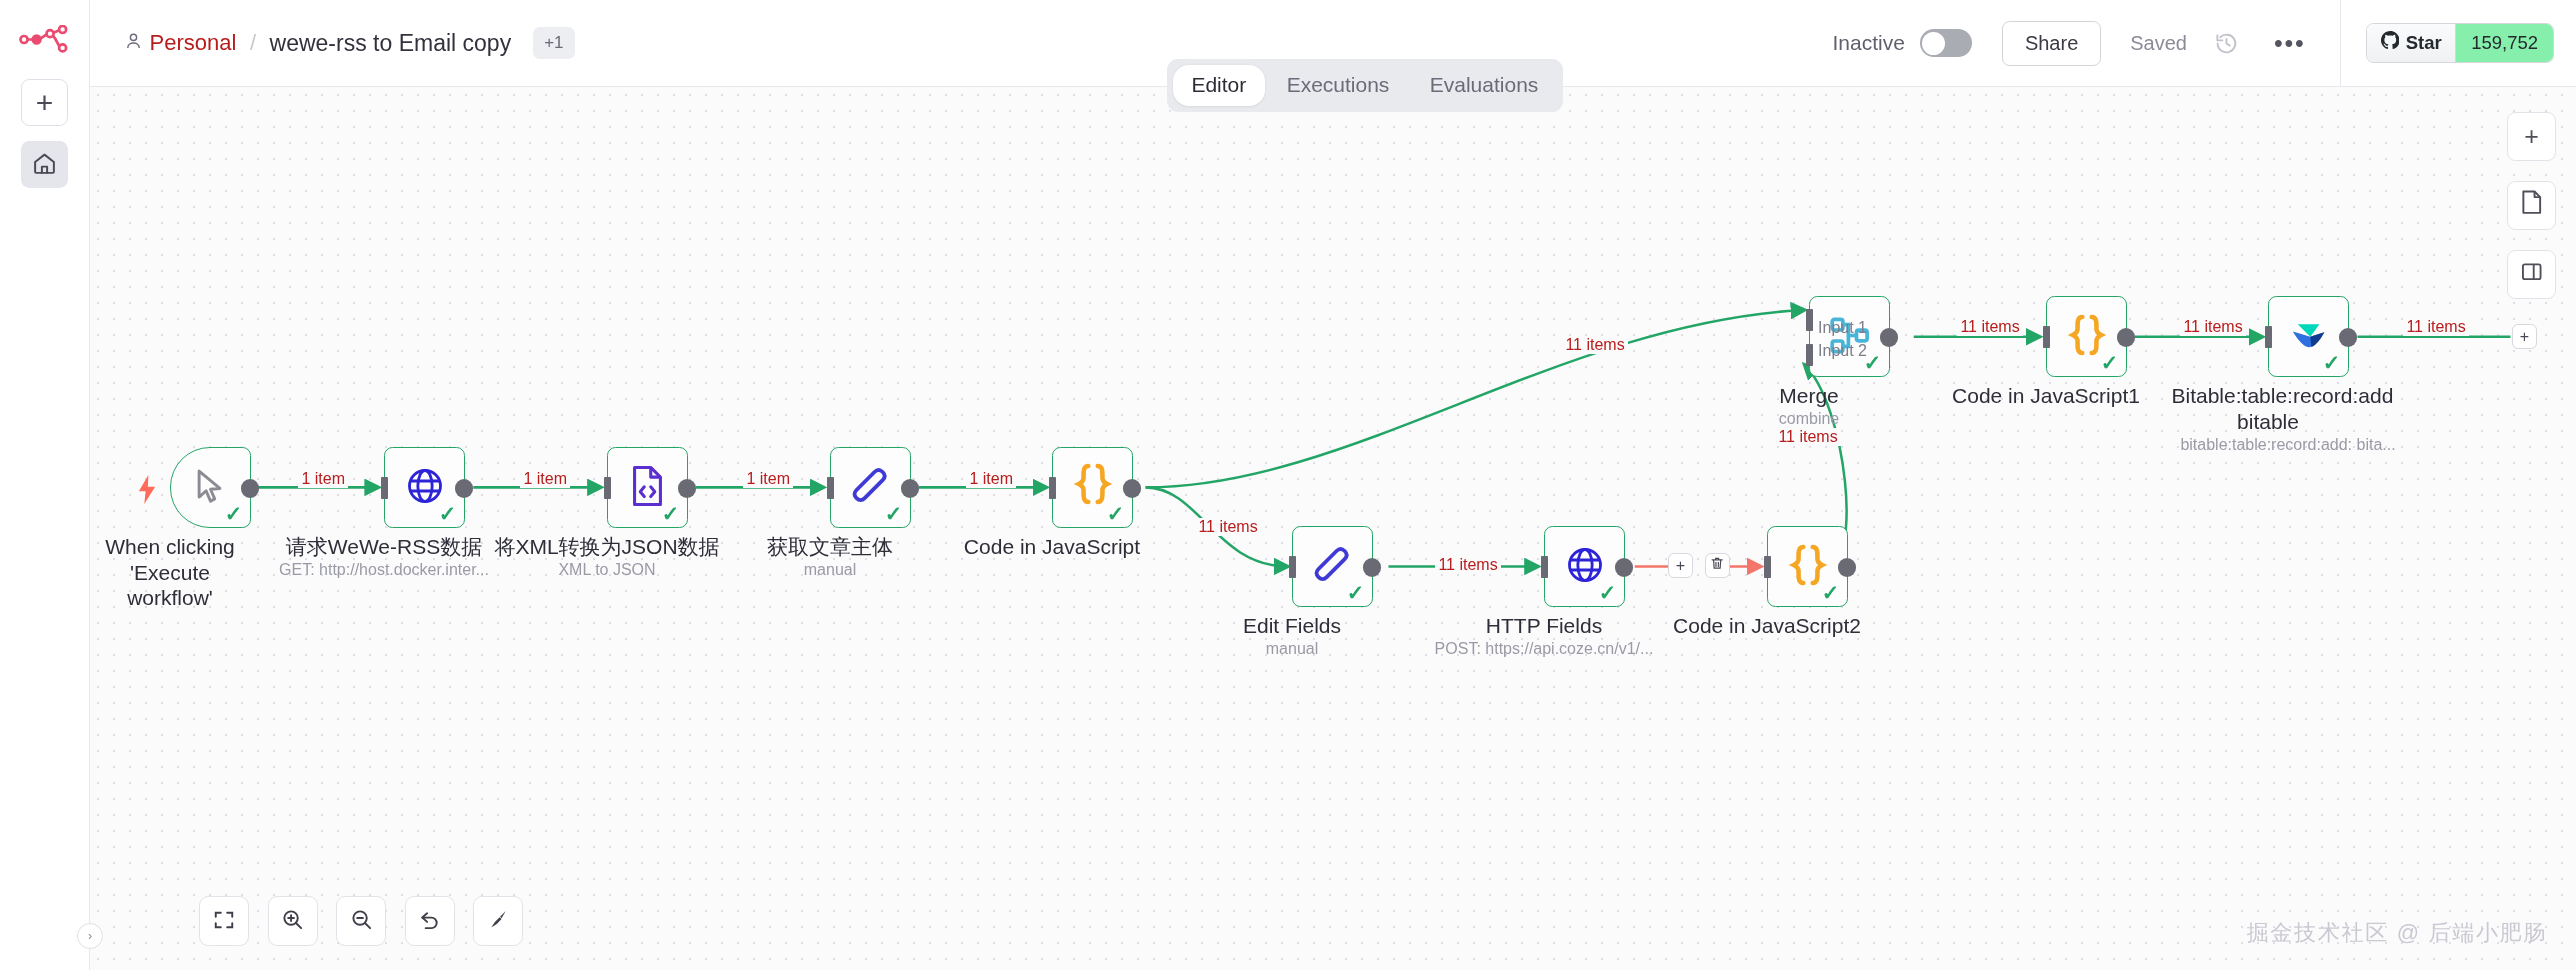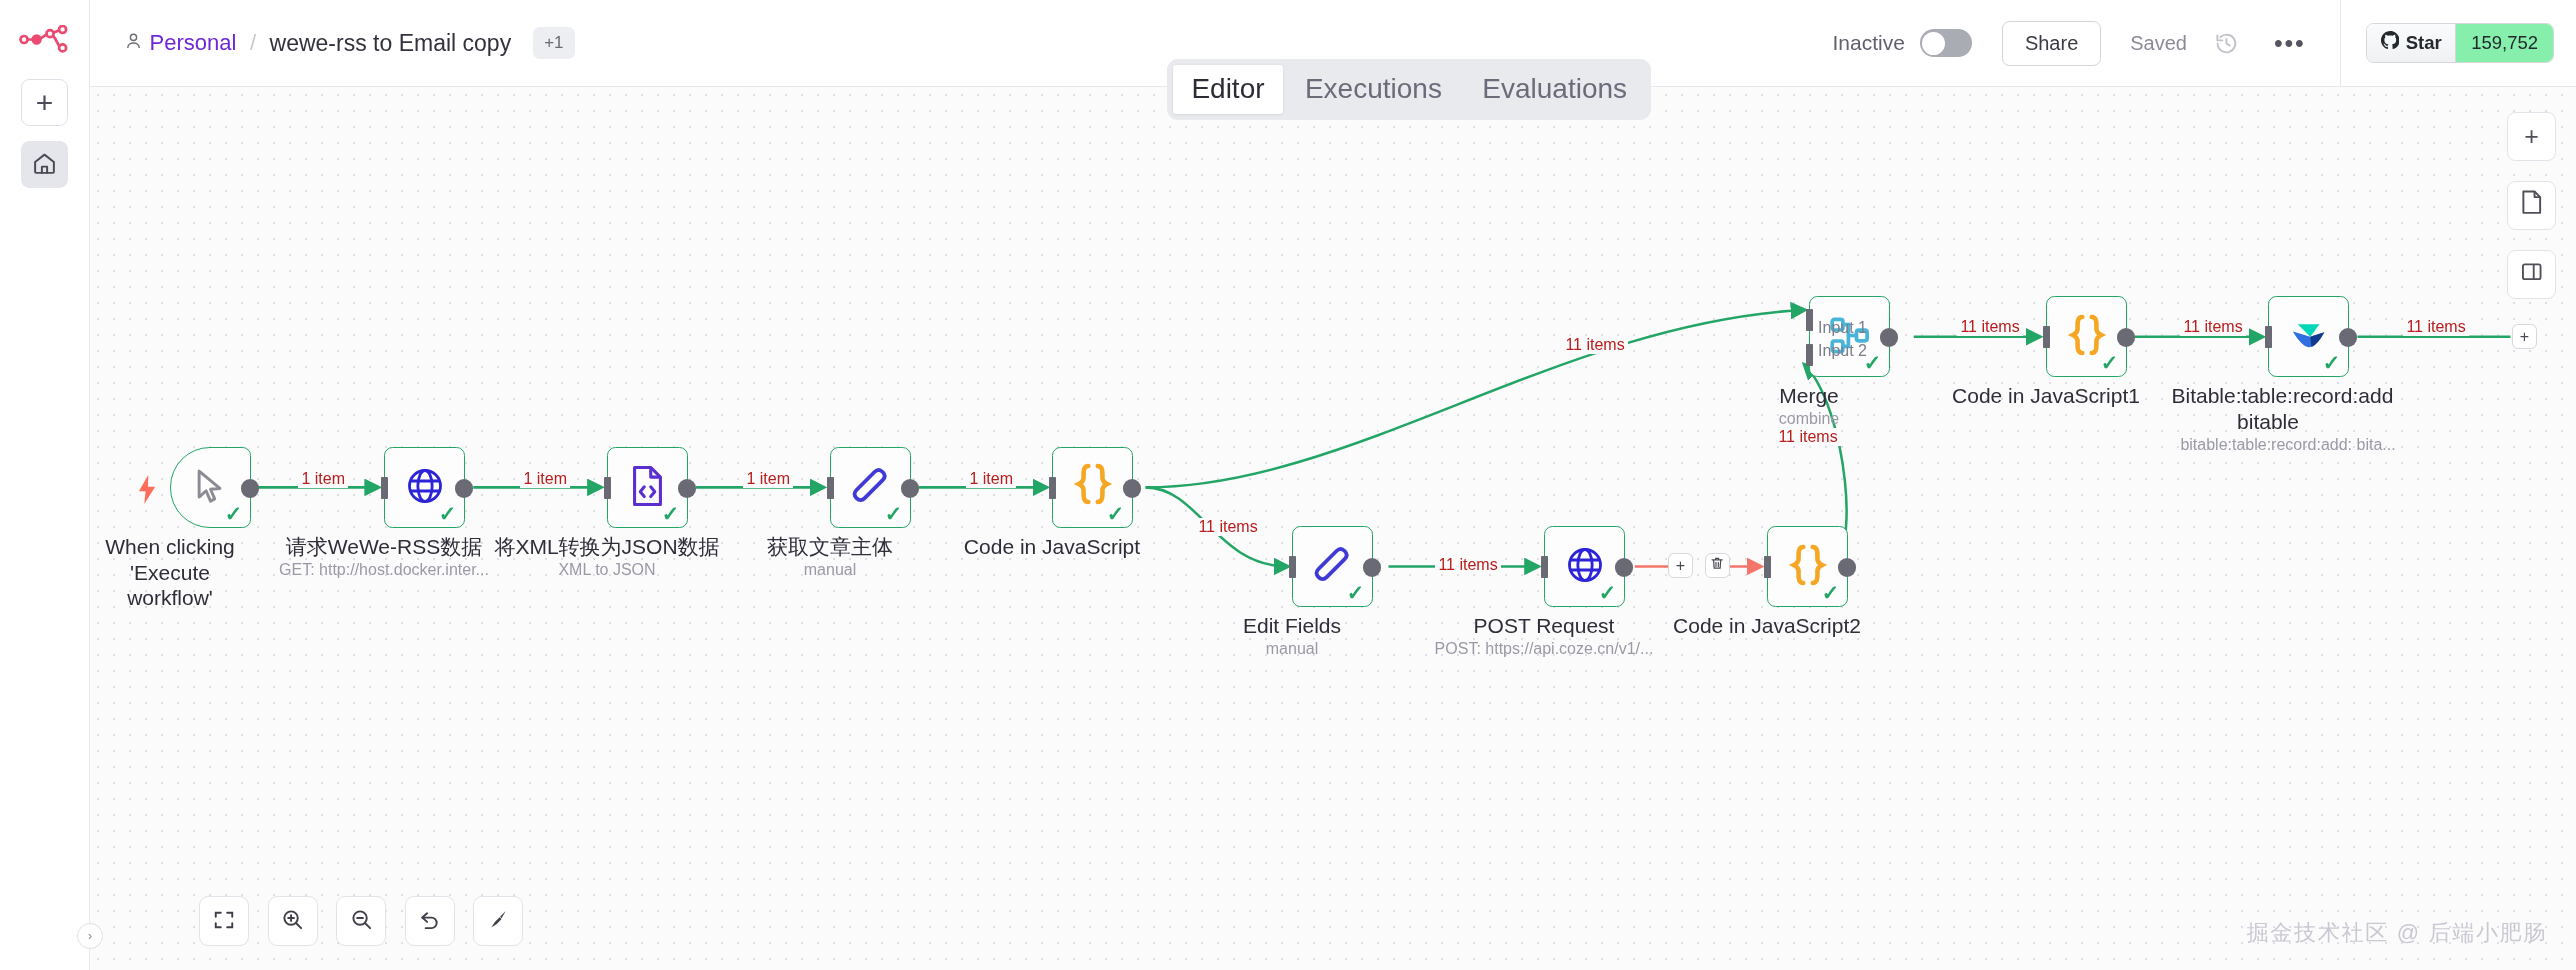--- a/index.html
+++ b/index.html
@@ -32,35 +32,35 @@
     font-size: 12.6px; color:#8b8b98;
   }
 
   
   .header {
     position: absolute; left: 90px; top: 0; right: 0; height: 87px;
     background: #fff; border-bottom: 0.8px solid #e8e8ec;
     display: flex; align-items: center; z-index: 30;
   }
   .bc { display: flex; align-items: center; margin-left: 35px; gap: 11px; }
-  .bc-person { display:flex; align-items:center; gap: 7.6px; font-size: 22px; color: #6d28d9; }
+  .bc-person { display:flex; align-items:center; gap: 7.6px; font-size: 22px; color: #b91c1c; }
   .bc-sep { color: #c8c8d0; font-size: 22px; margin: 0 2.5px; }
   .bc-title { font-size: 23px; color: #32323c; }
   .bc-badge {
     margin-left: 11px; background: #eceef2; color: #6b6b78;
     font-size: 17px; padding: 5.9px 11px; border-radius: 6.7px;
   }
 
   .tabs {
     position: absolute; left: 1167px; top: 59px; z-index: 31;
     background: #e9eaee; border-radius: 11px; padding: 5.9px;
     display: flex; gap: 3.4px;
   }
   .tab {
-    font-size: 28px; color: #6b6b7a; padding: 8.4px 18.5px; border-radius: 3px;
+    font-size: 21px; color: #6b6b7a; padding: 8.4px 18.5px; border-radius: 16px;
     white-space: nowrap;
   }
   .tab.active { background: #fff; color: #2c2c36; box-shadow: 0 0.8px 2.5px rgba(0,0,0,.08); }
 
   .hdr-right {
     margin-left: auto; display: flex; align-items: center; gap: 0; padding-right: 0;
     height: 100%;
   }
   .inactive-label { font-size: 21px; color: #5f5f6d; margin-right: 15px; }
   .toggle {
@@ -408,21 +408,21 @@
         <span>
           <svg width="40" height="40" viewBox="0 0 24 24" fill="none" stroke="#2d24d8" stroke-width="1.7">
             <circle cx="12" cy="12" r="9.3"></circle>
             <ellipse cx="12" cy="12" rx="4.3" ry="9.3"></ellipse>
             <path d="M2.9 9 H21.1 M2.9 15 H21.1"></path>
           </svg>
         </span>
         <span class="ncheck">✓</span>
         <span class="port-out"></span>
       </div>
-      <div class="nlabel">POST Request</div>
+      <div class="nlabel">HTTP Fields</div>
       <div class="nsub" style="top:114px;">POST: https://api.coze.cn/v1/...</div>
     </div>
 
     <div class="mini-btn" style="left:1578px; top:466px;">
       <span>+</span>
     </div>
     <div class="mini-btn" style="left:1615px; top:466px;">
       <span>
         <svg width="14.3" height="14.3" viewBox="0 0 24 24" fill="none" stroke="#4a4a55" stroke-width="2" stroke-linecap="round">
           <path d="M3.5 6.5 H20.5 M9.5 6.5 V4 h5 v2.5 M6 6.5 l1 14 h10 l1-14 M10 10.5 v7 M14 10.5 v7"></path>

